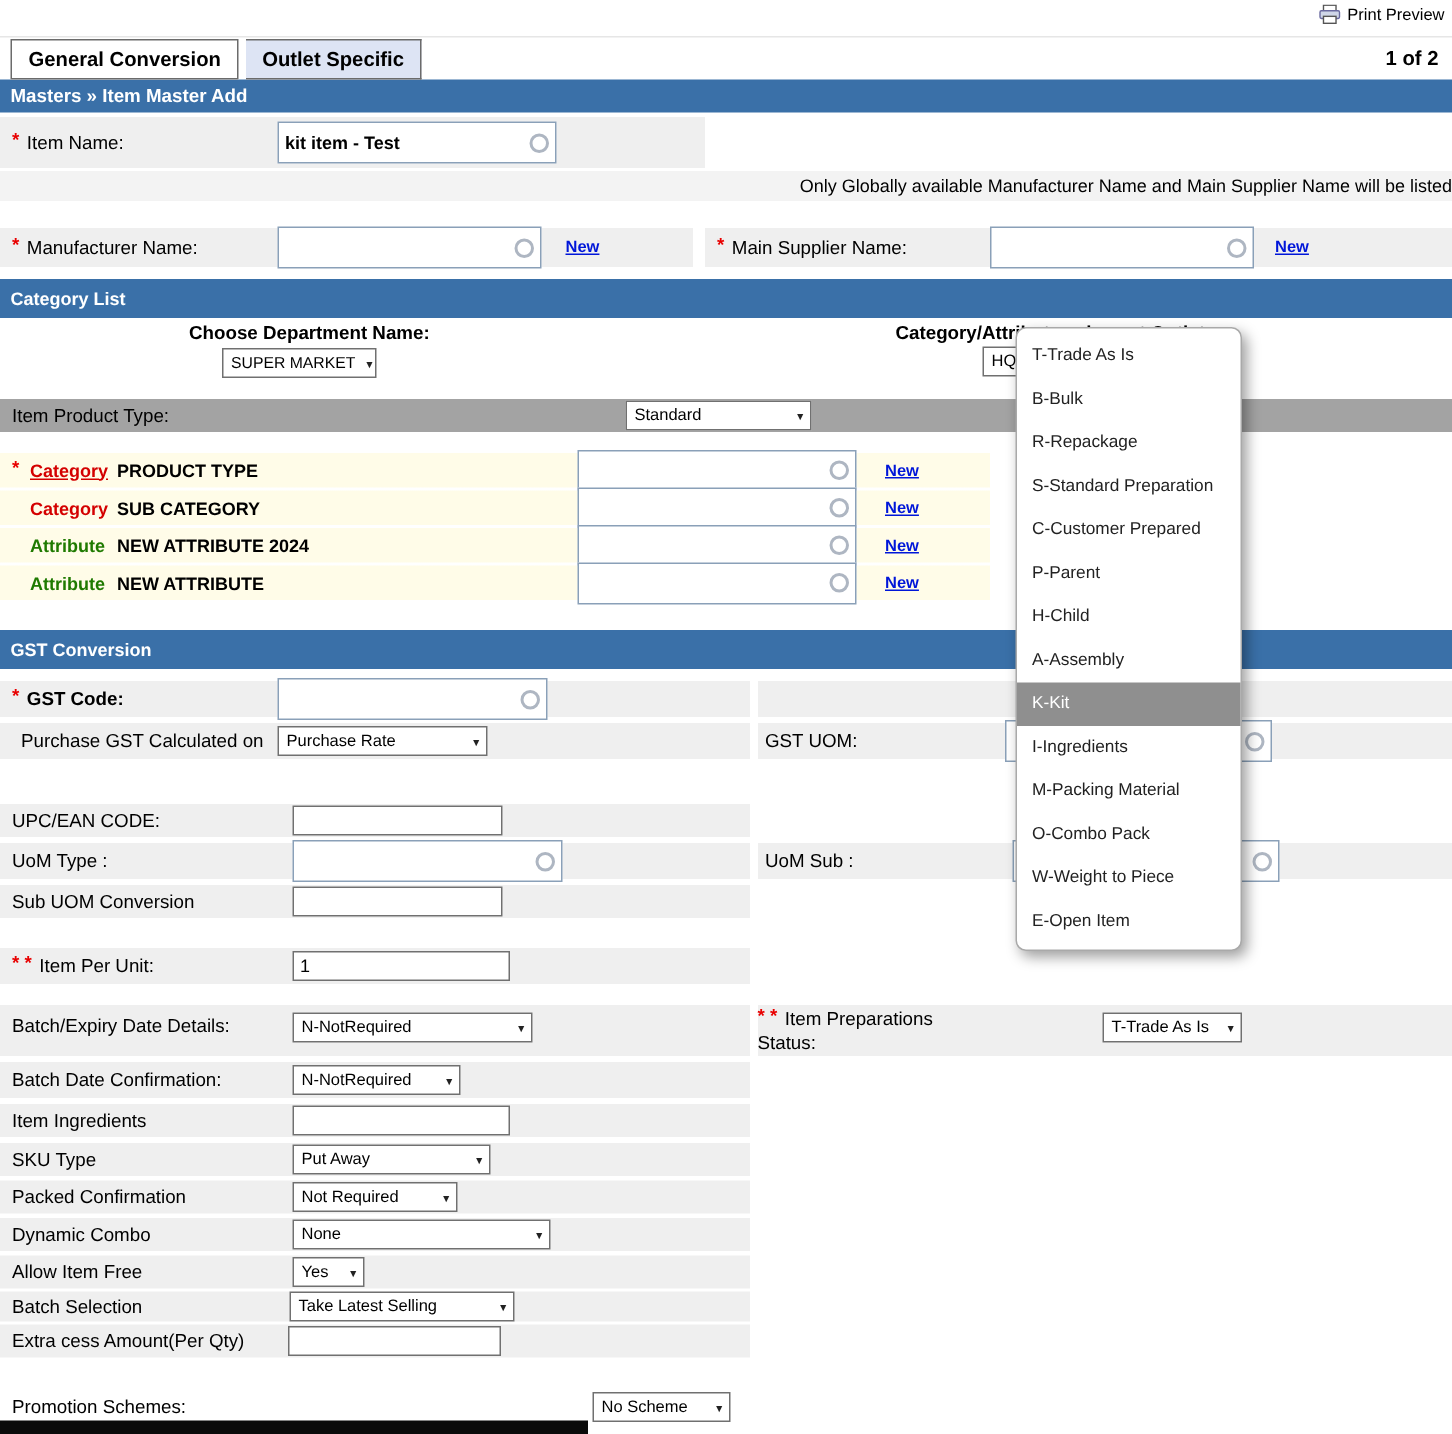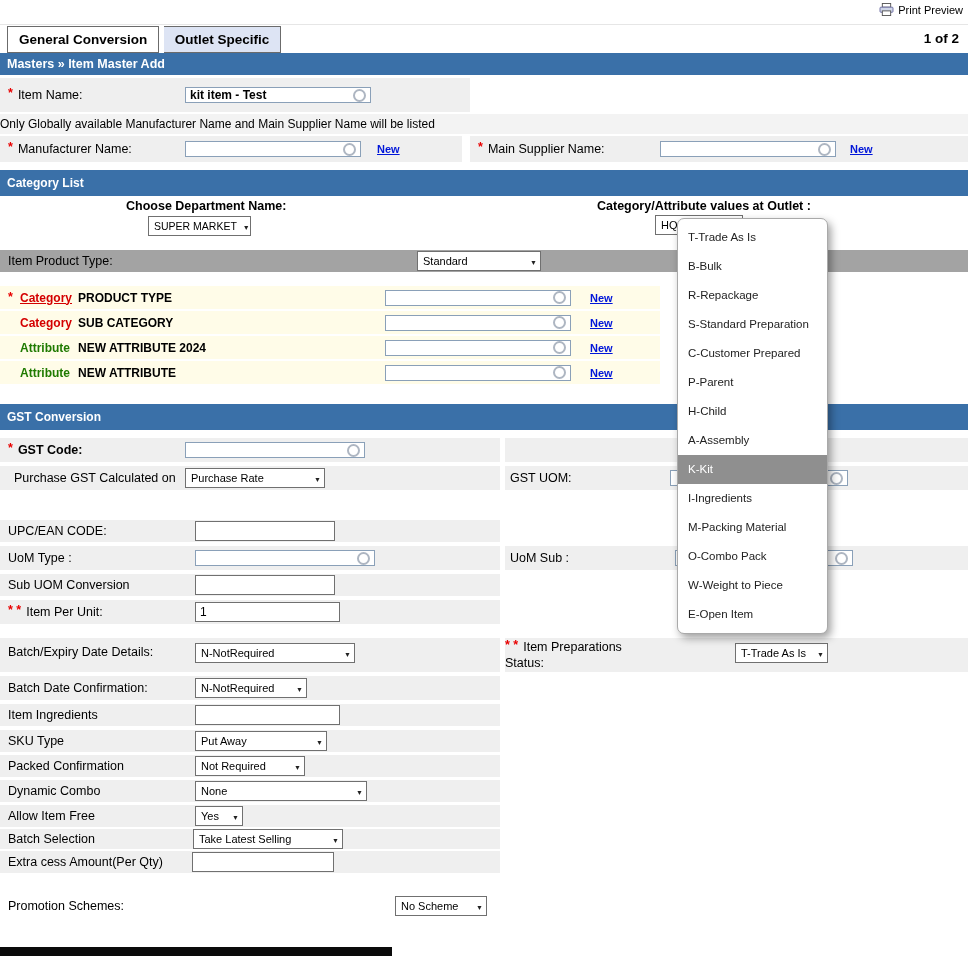--- a/index.html
+++ b/index.html
@@ -13,31 +13,31 @@
   .tab.inactive{background:#dde4f4;border-left:0}
   .pageno{position:absolute;right:9px;top:5px;font-weight:bold;font-size:13.5px}
   .crumb{height:22px;line-height:22px;background:#3a70a8;color:#fff;font-weight:bold;font-size:12.5px;padding-left:7px}
   .bar{height:26px;line-height:26px;background:#3a70a8;color:#fff;font-weight:bold;font-size:12px;padding-left:7px}
   .row{position:relative}
   .at{position:absolute;top:50%;transform:translateY(-50%);white-space:nowrap}
   .att{position:absolute;white-space:nowrap}
   .lbl{font-size:12.5px}
   .b{font-weight:bold}
   .req{color:#e80000;font-weight:bold;font-style:normal;margin-right:5px;position:relative;top:-2px;font-size:12.5px}
-  .lookup{display:flex;align-items:center;height:16px;box-sizing:border-box;background:#fff;border:1px solid #8aa0b8;padding:0 4px;font-size:12px}
+  .lookup{display:flex;align-items:center;height:28px;box-sizing:border-box;background:#fff;border:1px solid #8aa0b8;padding:0 4px;font-size:12px}
   .mag{width:9px;height:9px;border:2px solid #aeb6c2;border-radius:50%;margin-left:auto;flex:none;cursor:pointer}
   .ibox{display:flex;align-items:center;height:20px;box-sizing:border-box;background:#fff;border:1px solid #707070;padding:0 4px;font-size:12px}
   .sel{display:flex;align-items:center;justify-content:space-between;height:20px;box-sizing:border-box;background:#fff;border:1px solid #707070;padding:0 3px 0 5px;font-size:11px;gap:6px;cursor:default}
   .arr::before{content:"▼";font-size:7px;color:#222}
   .new{color:#0016d9;font-weight:bold;font-size:11px;text-decoration:underline;cursor:pointer}
   .kind{font-size:12px;font-weight:bold}
   .red{color:#d40000}.green{color:#1f7a00}.u{text-decoration:underline}
   .cname{font-size:12px;font-weight:bold}
   .cat-row{background:linear-gradient(90deg,#fffce8 0 660px,#fff 660px)}
-  .center{display:flex;align-items:center;justify-content:flex-start;font-size:12px}
+  .center{display:flex;align-items:center;justify-content:flex-end;font-size:12px}
   .ddl{position:absolute;left:677px;top:218px;width:149px;background:#fff;border:1px solid #a9a9a9;border-radius:7px;box-shadow:3px 4px 9px rgba(0,0,0,.38);padding:4px 0;z-index:30}
   .opt{height:29px;line-height:29px;padding-left:10px;font-size:11.5px;color:#222;cursor:default}
   .opt.hl{background:#8f8f8f;color:#fff}
   .blackbar{position:absolute;left:0;bottom:0;width:392px;height:9px;background:#0a0a0a}
 </style>
 </head>
 <body>
 
 <div id="page">
 
@@ -65,21 +65,21 @@
     <div class="at lookup" style="left:185px;width:186px">
       <span class="b">kit item - Test</span>
       <span class="mag"></span>
     </div>
   </div>
 
   <div class="row center" style="height:20px;margin-top:2px;background:#f3f3f3">
     <span>Only Globally available Manufacturer Name and Main Supplier Name will be listed</span>
   </div>
 
-  <div class="row" style="height:26px;margin-top:2px;background:linear-gradient(90deg,#efefef 0 462px,#fff 462px 470px,#efefef 470px)">
+  <div class="row" style="height:26px;margin-top:18px;background:linear-gradient(90deg,#efefef 0 462px,#fff 462px 470px,#efefef 470px)">
     <span class="at lbl" style="left:8px"><i class="req">*</i><span>Manufacturer Name:</span></span>
     <div class="at lookup" style="left:185px;width:176px">
       <span></span>
       <span class="mag"></span>
     </div>
     <span class="at new" style="left:377px">New</span>
     <span class="at lbl" style="left:478px"><i class="req">*</i><span>Main Supplier Name:</span></span>
     <div class="at lookup" style="left:660px;width:176px">
       <span></span>
       <span class="mag"></span>
@@ -191,21 +191,21 @@
       </div>
   </div>
 
   <div class="row" style="height:22px;margin-top:4px;background:linear-gradient(90deg,#efefef 0 500px,#fff 500px)">
     <span class="at lbl" style="left:8px">Sub UOM Conversion</span>
     <div class="at ibox" style="left:195px;width:140px">
         <span></span>
       </div>
   </div>
 
-  <div class="row" style="height:24px;margin-top:4px;background:linear-gradient(90deg,#efefef 0 500px,#fff 500px)">
+  <div class="row" style="height:24px;margin-top:20px;background:linear-gradient(90deg,#efefef 0 500px,#fff 500px)">
     <span class="at lbl" style="left:8px"><i class="req">* *</i><span>Item Per Unit:</span></span>
     <div class="at ibox" style="left:195px;width:145px">
         <span>1</span>
       </div>
   </div>
 
   <div class="row" style="height:34px;margin-top:14px;background:linear-gradient(90deg,#efefef 0 500px,#fff 500px 505px,#efefef 505px)">
     <span class="att lbl" style="left:8px;top:7px">Batch/Expiry Date Details:</span>
     <div class="att sel" style="left:195px;top:5px;width:160px">
       <span>N-NotRequired</span>

